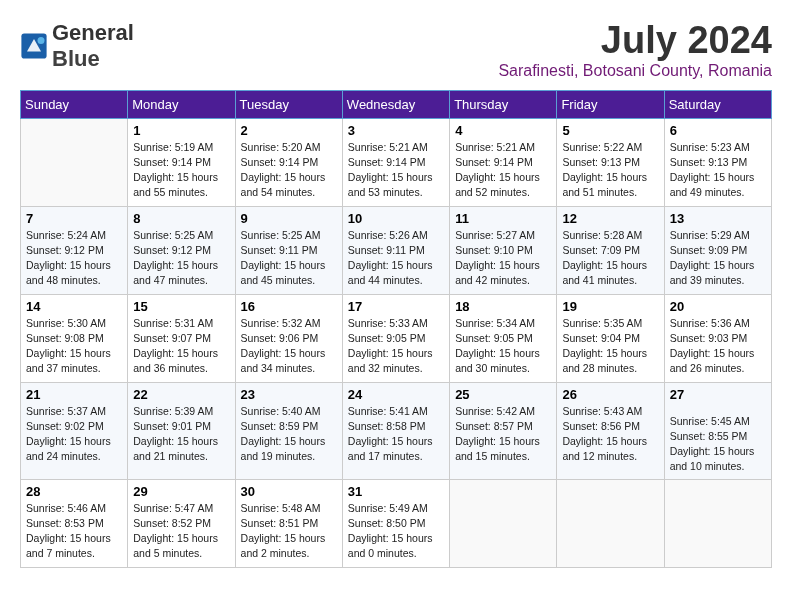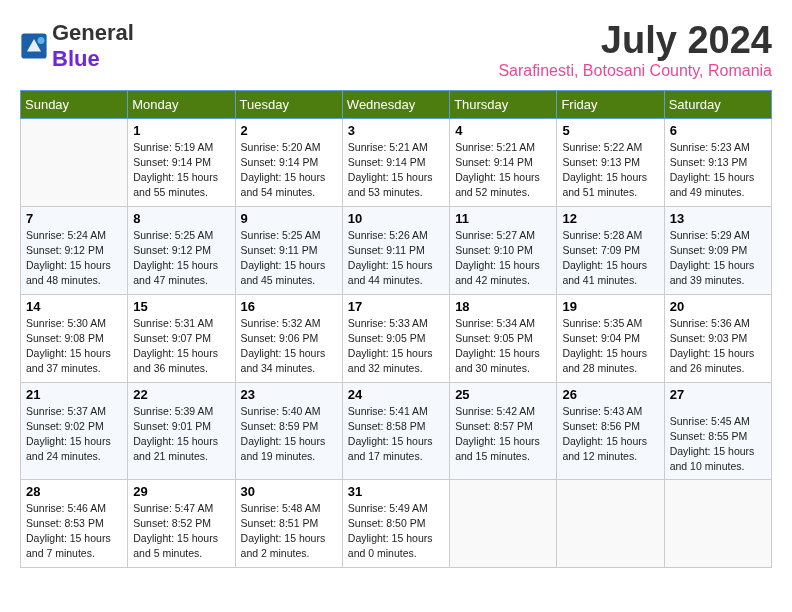--- a/index.html
+++ b/index.html
@@ -19,46 +19,46 @@
     .logo {
       display: flex;
       align-items: center;
     }
     .logo-text {
       font-size: 22px;
       font-weight: bold;
       line-height: 1.2;
     }
     .logo-general { color: #333; }
-    .logo-blue { color: #6d28d9; }
+    .logo-blue { color: #404040; }
     .logo-icon {
       width: 28px;
       height: 28px;
       margin-right: 4px;
     }
     .title-area {
       text-align: right;
     }
     .month-title {
       font-size: 38px;
       font-weight: bold;
       color: #333;
       line-height: 1.1;
     }
     .location-title {
       font-size: 16px;
-      color: #ec4899;
+      color: #701a75;
     }
     table {
       width: 100%;
       border-collapse: collapse;
       font-size: 11px;
     }
     thead tr th {
-      background-color: #4d7c0f;
+      background-color: #4c1d95;
       color: #fff;
       padding: 6px 4px;
       text-align: left;
       font-size: 13px;
       font-weight: normal;
       border: 1px solid #5a9fd4;
     }
     tbody tr td {
       border: 1px solid #ccc;
       vertical-align: top;

